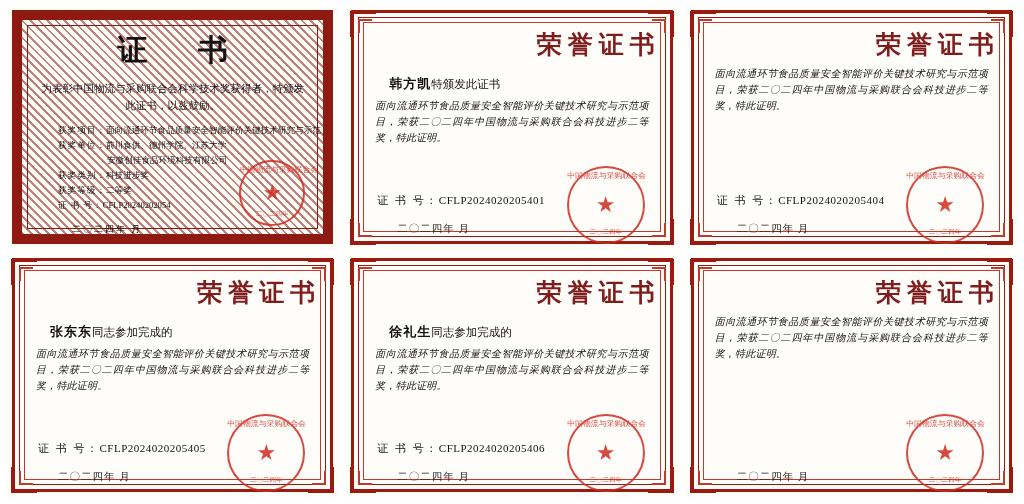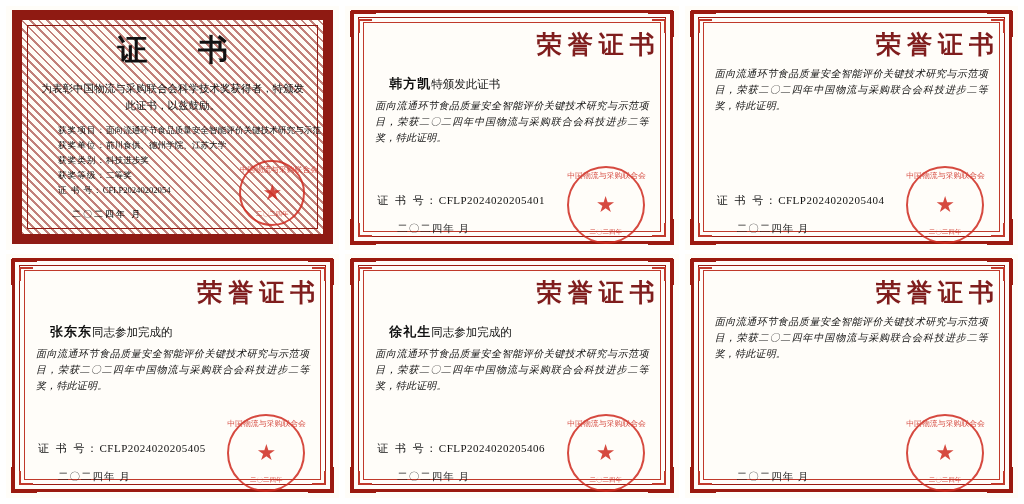--- a/index.html
+++ b/index.html
@@ -256,20 +256,21 @@
       <div class="frame-outer">
         <div class="hatch"></div>
         <div class="frame-inner2"></div>
       </div>
       <div class="content">
         <div class="c1-title">证 书</div>
         <div class="c1-lead">为表彰中国物流与采购联合会科学技术奖获得者，特颁发此证书，以兹鼓励。</div>
         <div class="c1-fields">
           <div class="row"><span class="lbl">获奖项目：</span><span>面向流通环节食品质量安全智能评价关键技术研究与示范</span></div>
           <div class="row"><span class="lbl">获奖单位：</span><span>前川食供、德州学院、江苏大学</span></div>
+          <div class="row" style="padding-left:49px;"><span>安徽创佳食品环境科技有限公司</span></div>
           <div class="row"><span class="lbl">获奖类别：</span><span>科技进步奖</span></div>
           <div class="row"><span class="lbl">获奖等级：</span><span>二等奖</span></div>
           <div class="row"><span class="lbl">证 书 号：</span><span>CFLP20240202054</span></div>
         </div>
         <div class="c1-date">二〇二四年 月</div>
       </div>
       <div class="seal c1-seal">
         <div class="seal-top">中国物流与采购联合会</div>
         <div class="star">★</div>
         <div class="seal-bottom">二〇二四年</div>

